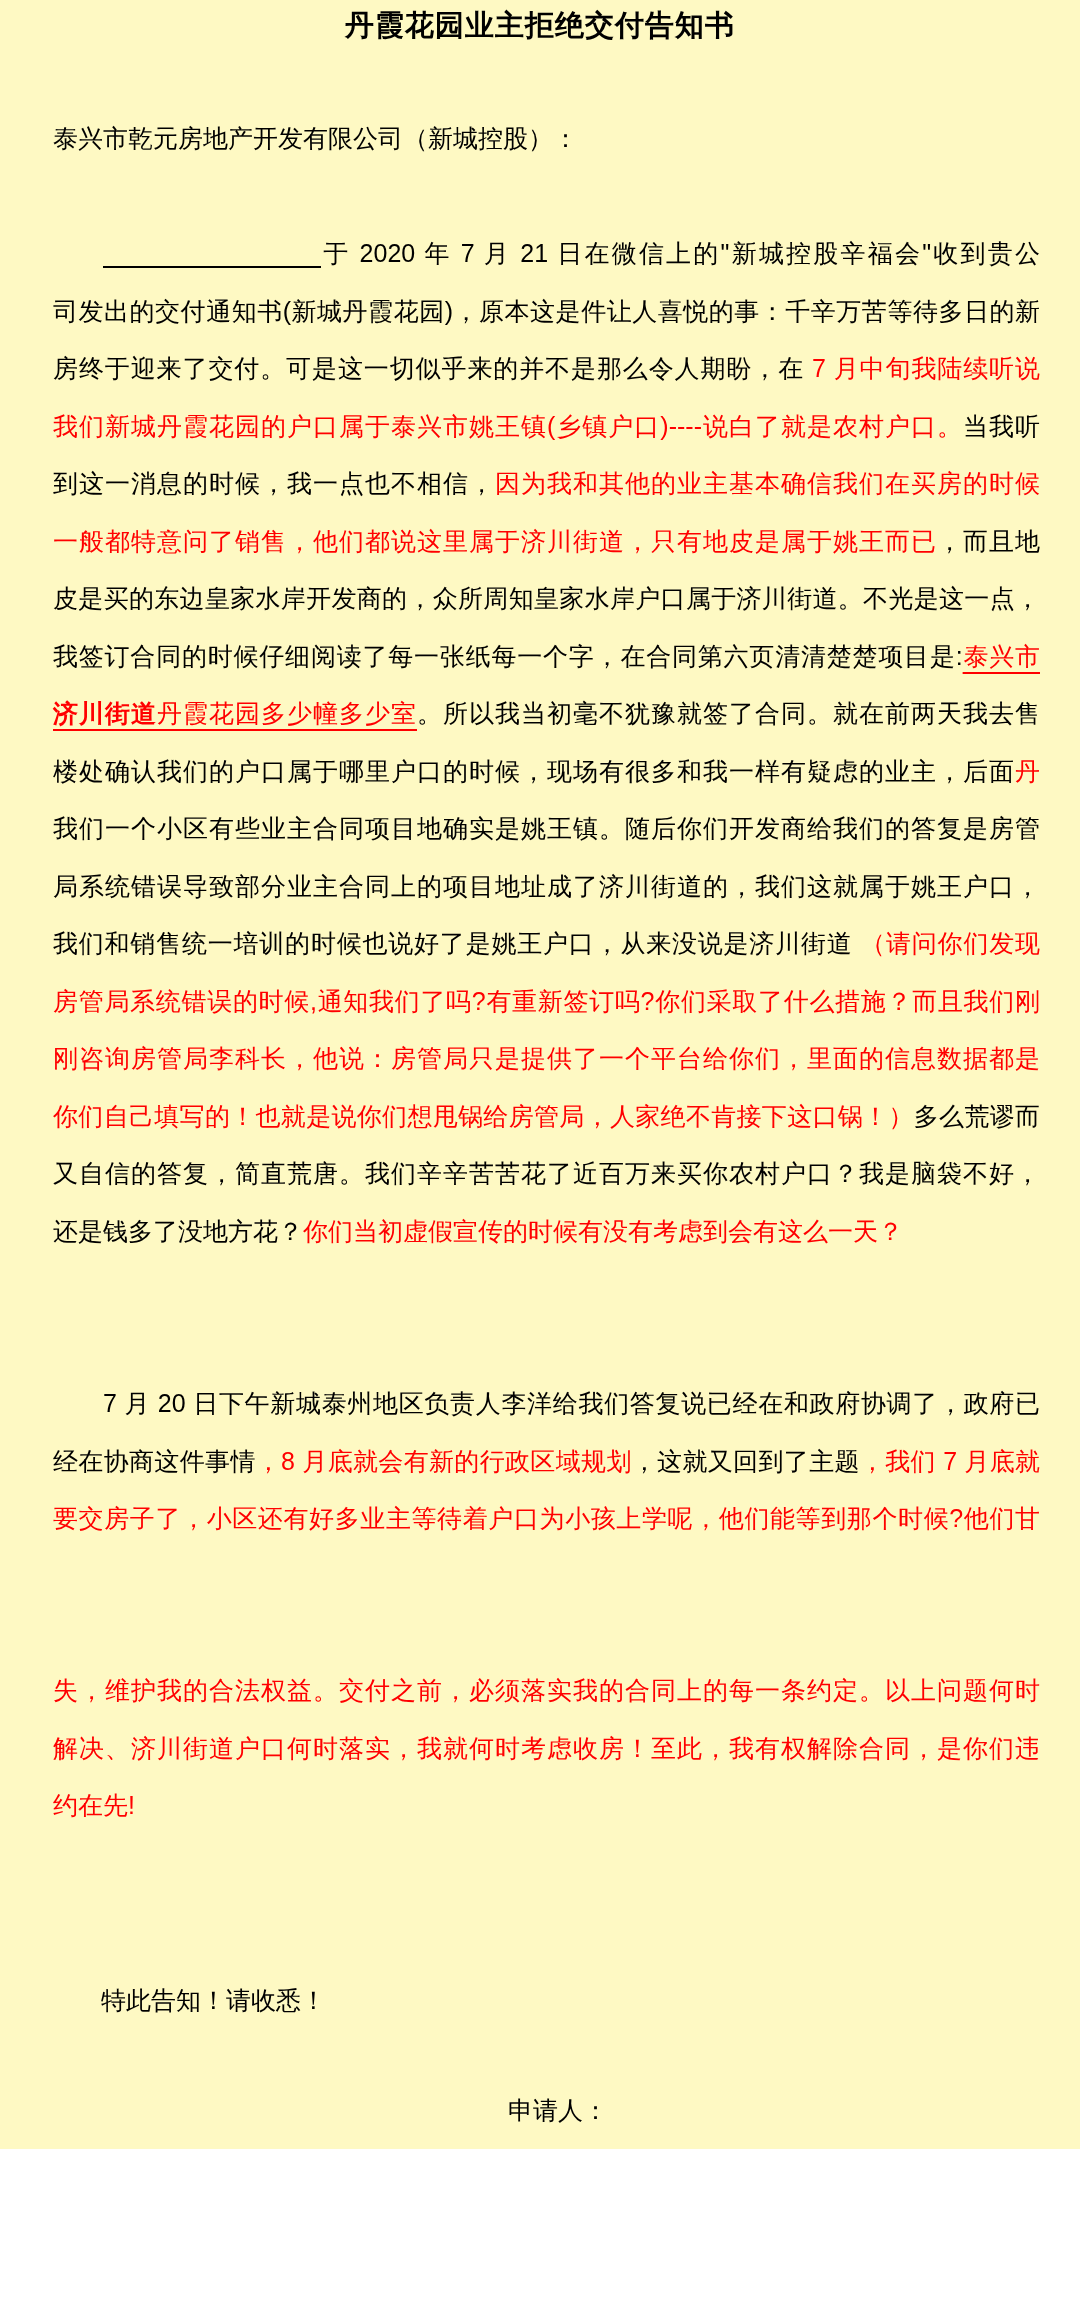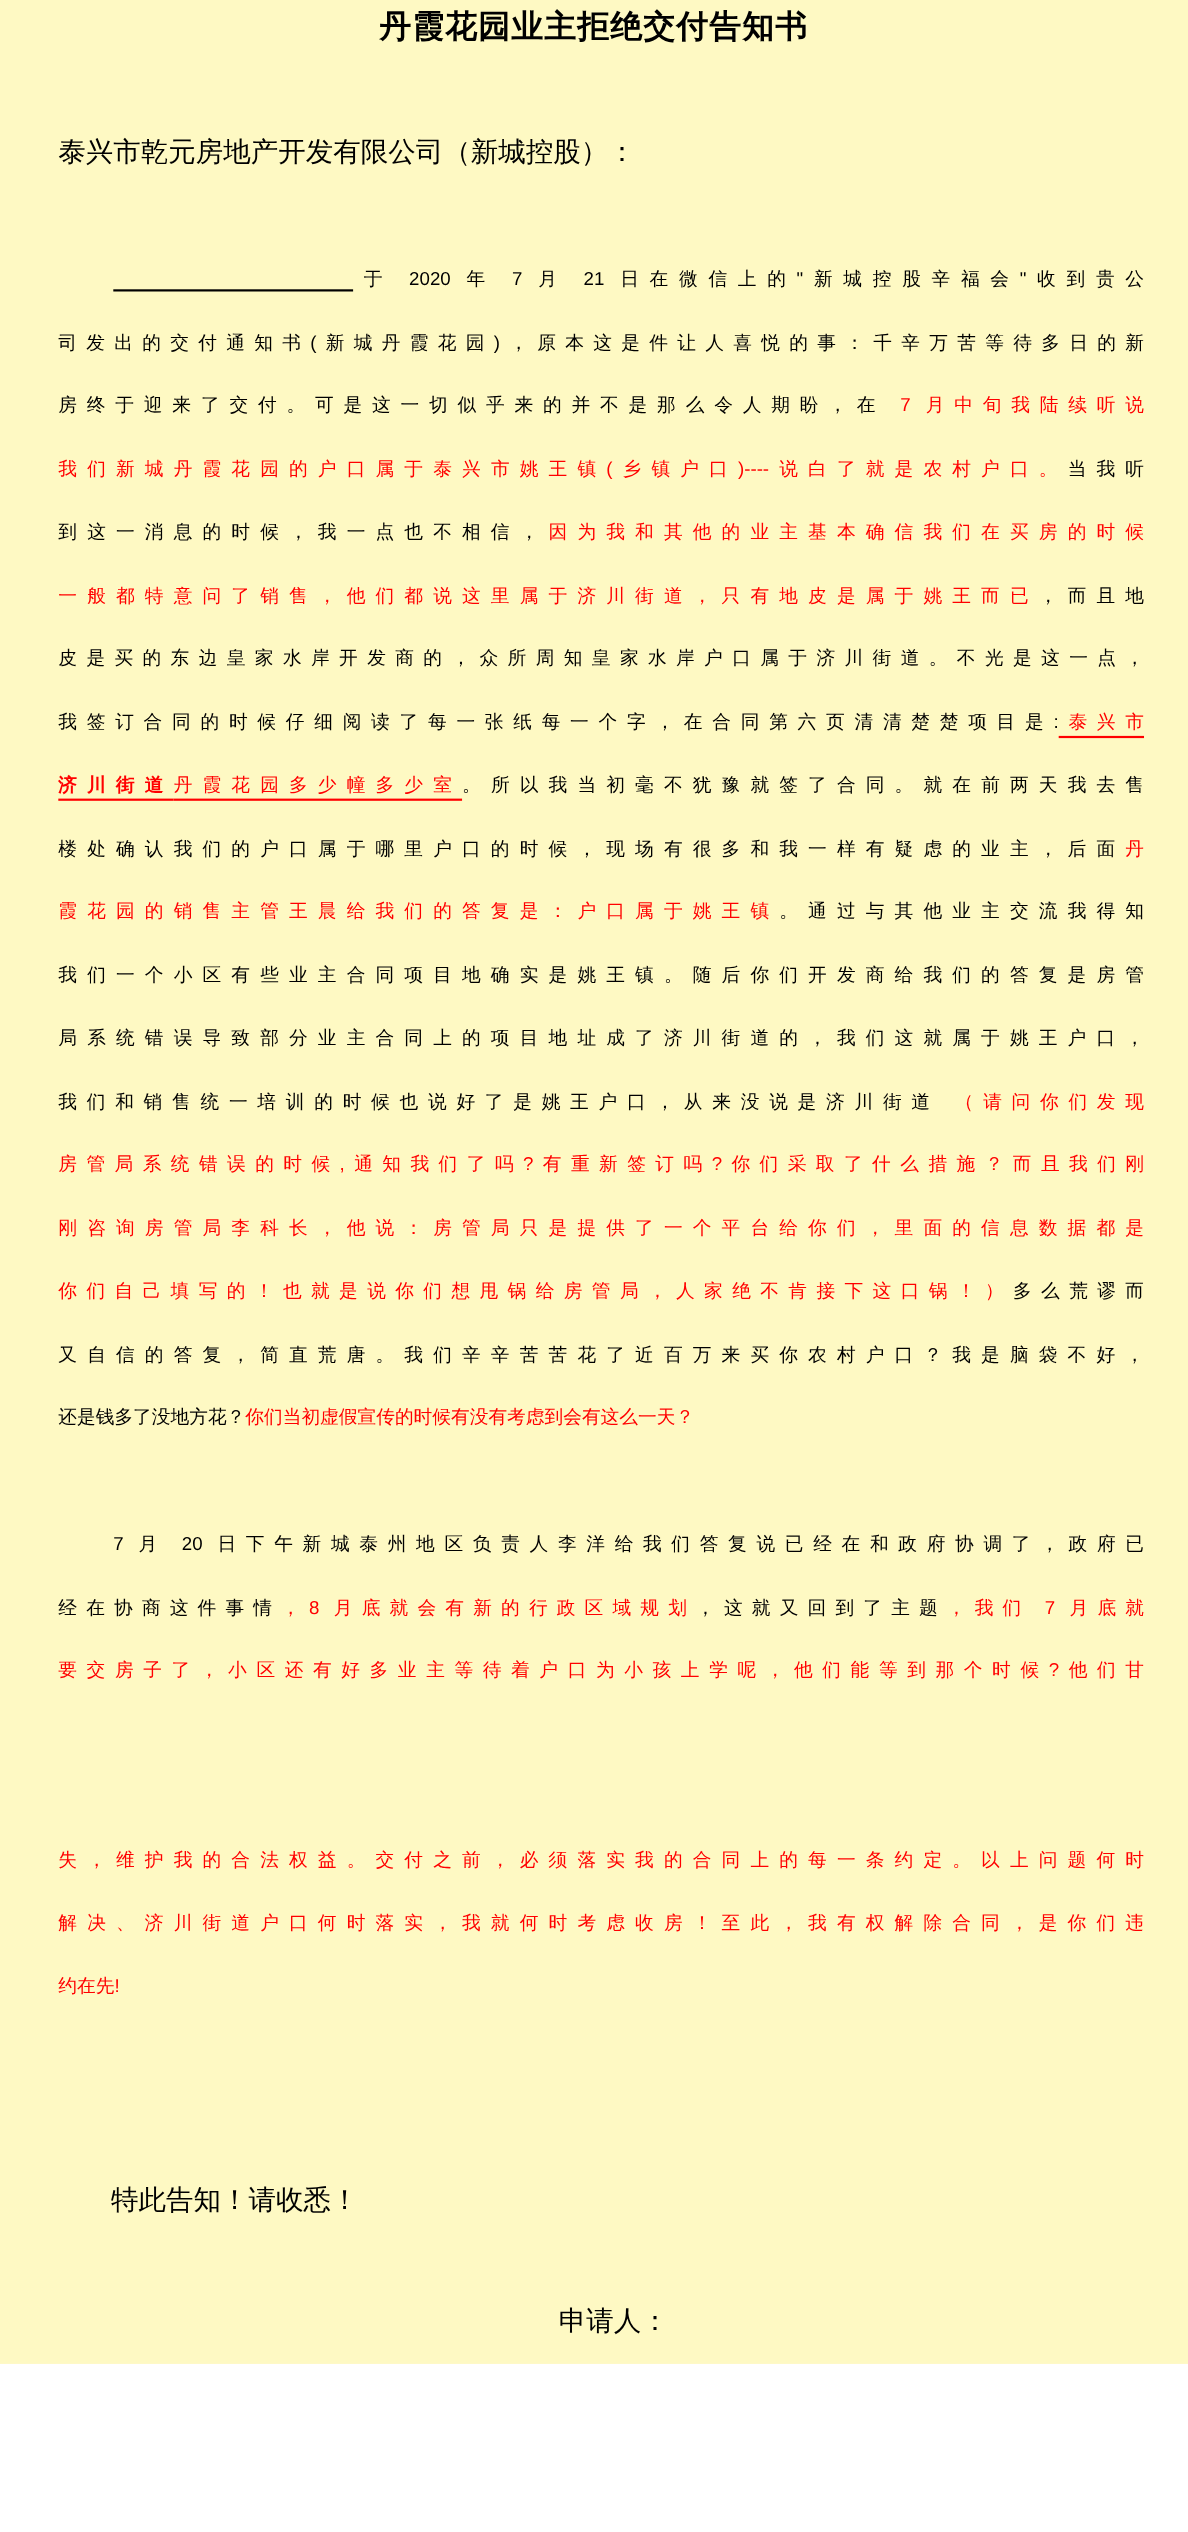--- a/index.html
+++ b/index.html
@@ -23,21 +23,21 @@
   }
   .addressee{
     position:absolute;
     top:110px;left:53px;width:987px;
     font-size:25px;
     line-height:57.5px;
   }
   .para{
     position:absolute;
     left:53px;width:987px;
-    font-size:17px;
+    font-size:25px;
   }
   #para-0{top:225px;}
   #para-1{top:1375px;}
   #para-2{top:1662px;}
   .line{
     height:57.5px;
     line-height:57.5px;
     text-align:justify;
     text-align-last:justify;
     -moz-text-align-last:justify;
@@ -99,21 +99,20 @@
       <div class="line indent"><span class="seg-ub"></span><span class="seg-k">于 2020 年 7 月 21 日在微信上的"新城控股辛福会"收到贵公</span></div>
       <div class="line"><span class="seg-k">司发出的交付通知书(新城丹霞花园)，原本这是件让人喜悦的事：千辛万苦等待多日的新</span></div>
       <div class="line"><span class="seg-k">房终于迎来了交付。可是这一切似乎来的并不是那么令人期盼，在 </span><span class="seg-r">7 月中旬我陆续听说</span></div>
       <div class="line"><span class="seg-r">我们新城丹霞花园的户口属于泰兴市姚王镇(乡镇户口)----说白了就是农村户口。</span><span class="seg-k">当我听</span></div>
       <div class="line"><span class="seg-k">到这一消息的时候，我一点也不相信，</span><span class="seg-r">因为我和其他的业主基本确信我们在买房的时候</span></div>
       <div class="line"><span class="seg-r">一般都特意问了销售，他们都说这里属于济川街道，只有地皮是属于姚王而已</span><span class="seg-k">，而且地</span></div>
       <div class="line"><span class="seg-k">皮是买的东边皇家水岸开发商的，众所周知皇家水岸户口属于济川街道。不光是这一点，</span></div>
       <div class="line"><span class="seg-k">我签订合同的时候仔细阅读了每一张纸每一个字，在合同第六页清清楚楚项目是:</span><span class="seg-ru">泰兴市</span></div>
       <div class="line"><span class="seg-rbu">济川街道</span><span class="seg-ru">丹霞花园多少幢多少室</span><span class="seg-k">。所以我当初毫不犹豫就签了合同。就在前两天我去售</span></div>
       <div class="line"><span class="seg-k">楼处确认我们的户口属于哪里户口的时候，现场有很多和我一样有疑虑的业主，后面</span><span class="seg-r">丹</span></div>
-      <div class="line"><span class="seg-r">霞花园的销售主管王晨给我们的答复是：户口属于姚王镇</span><span class="seg-k">。通过与其他业主交流我得知</span></div>
       <div class="line"><span class="seg-k">我们一个小区有些业主合同项目地确实是姚王镇。随后你们开发商给我们的答复是房管</span></div>
       <div class="line"><span class="seg-k">局系统错误导致部分业主合同上的项目地址成了济川街道的，我们这就属于姚王户口，</span></div>
       <div class="line"><span class="seg-k">我们和销售统一培训的时候也说好了是姚王户口，从来没说是济川街道 </span><span class="seg-r">（请问你们发现</span></div>
       <div class="line"><span class="seg-r">房管局系统错误的时候,通知我们了吗?有重新签订吗?你们采取了什么措施？而且我们刚</span></div>
       <div class="line"><span class="seg-r">刚咨询房管局李科长，他说：房管局只是提供了一个平台给你们，里面的信息数据都是</span></div>
       <div class="line"><span class="seg-r">你们自己填写的！也就是说你们想甩锅给房管局，人家绝不肯接下这口锅！）</span><span class="seg-k">多么荒谬而</span></div>
       <div class="line"><span class="seg-k">又自信的答复，简直荒唐。我们辛辛苦苦花了近百万来买你农村户口？我是脑袋不好，</span></div>
       <div class="line plast"><span class="seg-k">还是钱多了没地方花？</span><span class="seg-r">你们当初虚假宣传的时候有没有考虑到会有这么一天？</span></div>
     </div>
   <div class="para" id="para-1">

